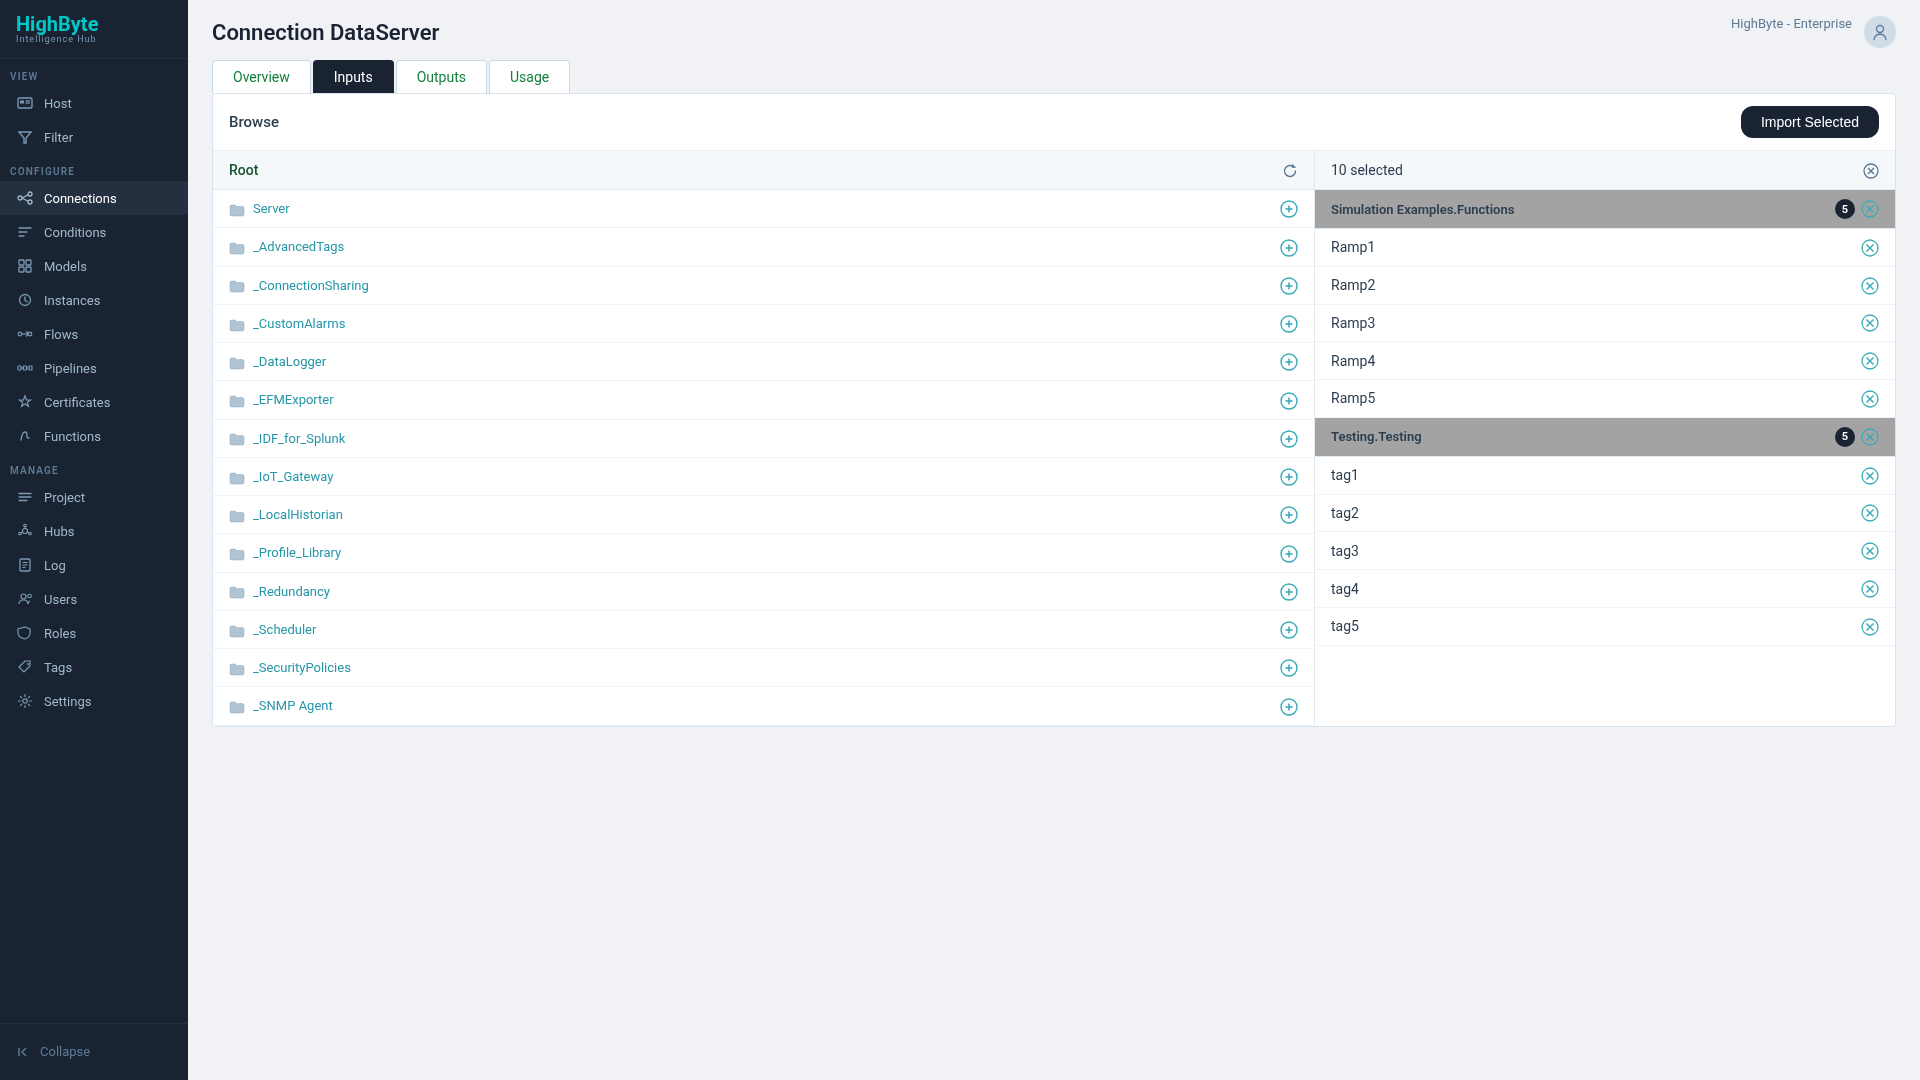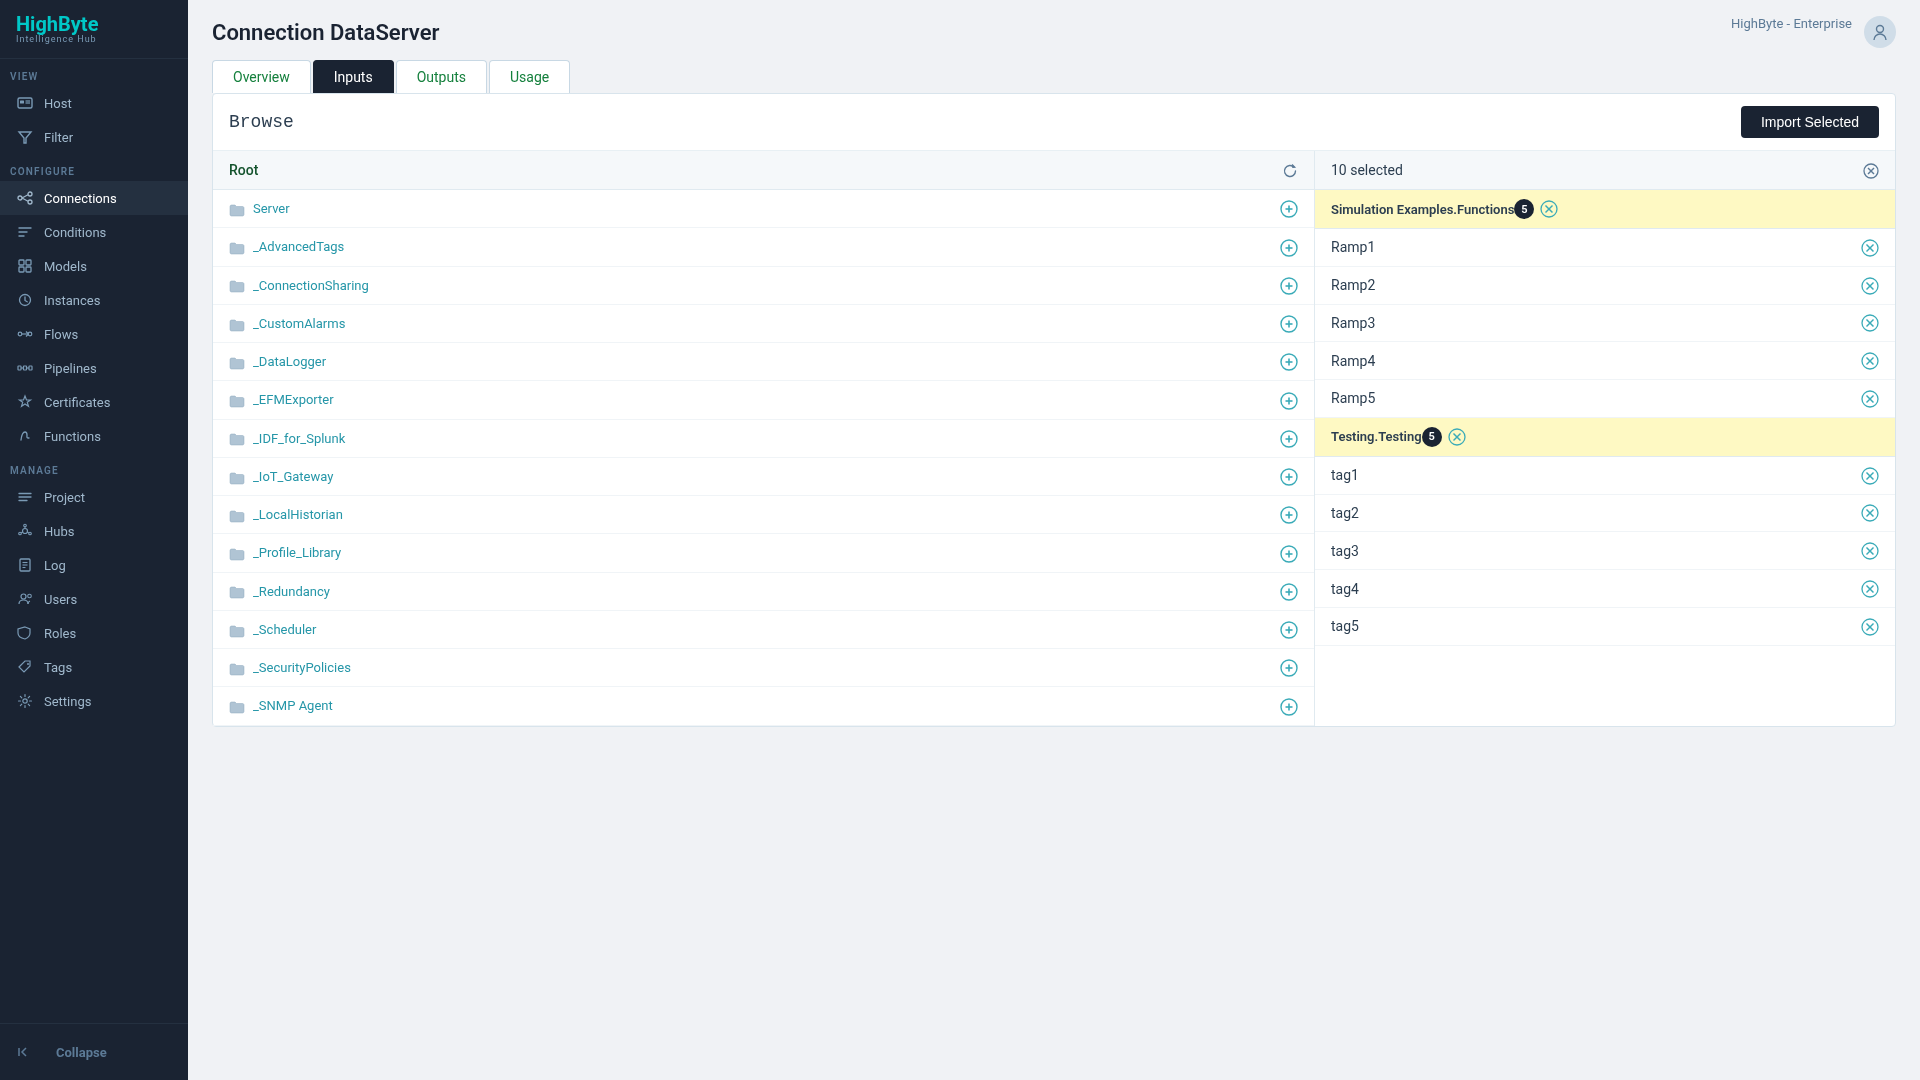--- a/index.html
+++ b/index.html
@@ -57,27 +57,26 @@
     }
     .sidebar-item.active { background: #243040; color: #ffffff; }
     .sidebar-item .icon { width: 18px; height: 18px; display: flex; align-items: center; justify-content: center; flex-shrink: 0; }
     .sidebar-bottom {
       margin-top: auto;
       padding: 12px 0;
       border-top: 1px solid #243040;
     }
     .sidebar-collapse {
       display: flex;
-      align-items: center;
-      gap: 24px;
+      align-items: flex-start;
+      gap: 8px;
       padding: 8px 16px;
       color: #5c7a96;
       cursor: pointer;
       font-size: 13px;
-      font-weight: bold;
     }
 
     
     #main {
       flex: 1;
       display: flex;
       flex-direction: column;
       overflow: hidden;
       background: #f0f2f5;
     }
@@ -149,31 +148,30 @@
       margin-top: 0;
     }
     .browse-header {
       display: flex;
       justify-content: space-between;
       align-items: center;
       padding: 12px 16px;
       border-bottom: 1px solid #e8f0f4;
     }
     .browse-title {
-      font-size: 18px;
+      font-size: 15px;
       font-weight: 500;
       color: #2c3e50;
-      font-family: Liberation Mono, monospace;
     }
     .import-btn {
       background: #1a2332;
       color: #fff;
       border: none;
       padding: 8px 20px;
-      border-radius: 4px;
+      border-radius: 12px;
       cursor: pointer;
       font-size: 14px;
       font-weight: 500;
     }
 
     .browse-body {
       display: flex;
       min-height: 520px;
     }
 
@@ -241,24 +239,24 @@
     }
     .close-all-btn {
       background: none;
       border: none;
       cursor: pointer;
       color: #5c7a96;
       font-size: 16px;
     }
     .group-header {
       display: flex;
-      justify-content: flex-start;
+      justify-content: space-between;
       align-items: center;
       padding: 9px 16px;
-      background: #fef9c3;
+      background: #a3a3a3;
       border-bottom: 1px solid #e0eaf0;
     }
     .group-name {
       font-size: 13px;
       font-weight: 600;
       color: #2c3e50;
     }
     .group-right {
       display: flex;
       align-items: center;

